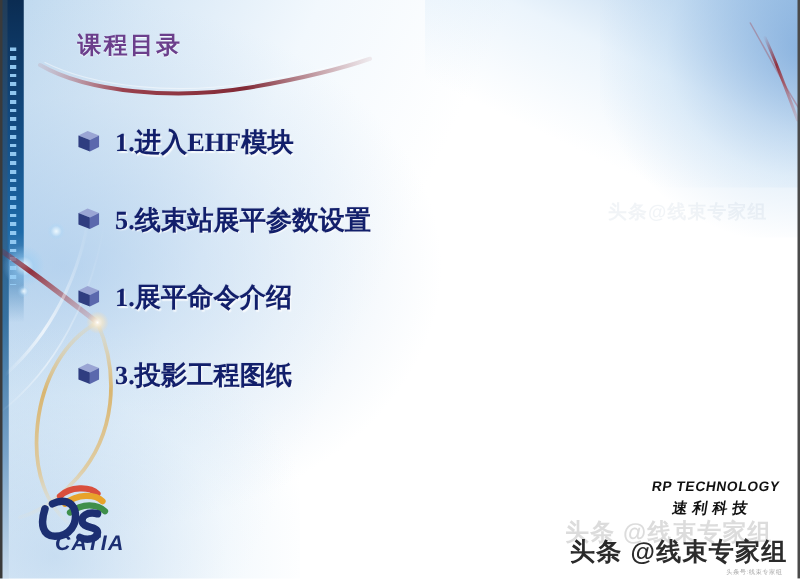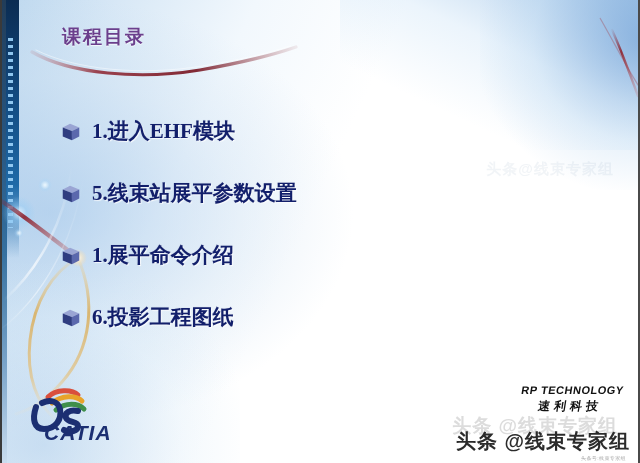--- a/index.html
+++ b/index.html
@@ -114,21 +114,20 @@
   }
 
   
   .list {
     position: absolute;
     left: 60px; top: 100px;
     width: 420px;
   }
   .list-item {
     display: flex;
-    align-items: center;
     height: 62px;
   }
   .cube-icon {
     width: 22px; height: 22px;
     flex: 0 0 22px;
     margin-right: 10px;
     margin-top: 2px;
   }
   .item-label {
     font-family: "Liberation Serif", "DejaVu Serif", serif;
@@ -143,21 +142,21 @@
   
   .catia-logo {
     position: absolute;
     left: 18px; bottom: 12px;
     width: 96px; height: 66px;
   }
   .catia-word {
     position: absolute;
     left: 26px; bottom: 6px;
     font-family: "Liberation Sans", sans-serif;
-    font-size: 21px;
+    font-size: 17px;
     font-weight: 700;
     font-style: italic;
     color: #1c2f72;
     letter-spacing: 1px;
   }
 
   
   .rp-logo {
     position: absolute;
     right: 18px; bottom: 48px;
@@ -326,21 +325,21 @@
       </svg>
       <span class="item-label">1.展平命令介绍</span>
     </div>
 
     <div class="list-item">
       <svg class="cube-icon" viewBox="0 0 24 24">
         <polygon points="3,7 11,3 21,7 13,11" fill="#9aa5d4"></polygon>
         <polygon points="3,7 13,11 13,21 3,17" fill="#2f3d80"></polygon>
         <polygon points="13,11 21,7 21,17 13,21" fill="#5b68ad"></polygon>
       </svg>
-      <span class="item-label">6.投影工程图纸</span>
+      <span class="item-label">3.投影工程图纸</span>
     </div>
 
   </div>
 
   <div class="catia-logo">
     <svg viewBox="0 0 96 66" width="96" height="66">
 
       <path d="M30,12 C38,4 54,4 60,10" fill="none" stroke="#d94f3d" stroke-width="5" stroke-linecap="round"></path>
       <path d="M34,18 C44,10 58,10 64,16" fill="none" stroke="#e8a32a" stroke-width="5" stroke-linecap="round"></path>
       <path d="M38,25 C48,17 60,18 66,24" fill="none" stroke="#3f8f4a" stroke-width="5" stroke-linecap="round"></path>

